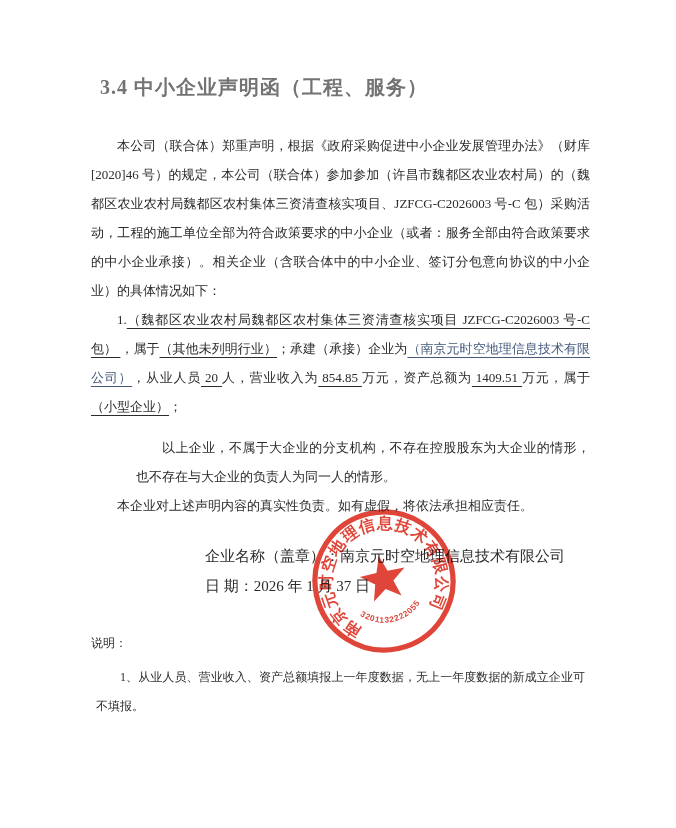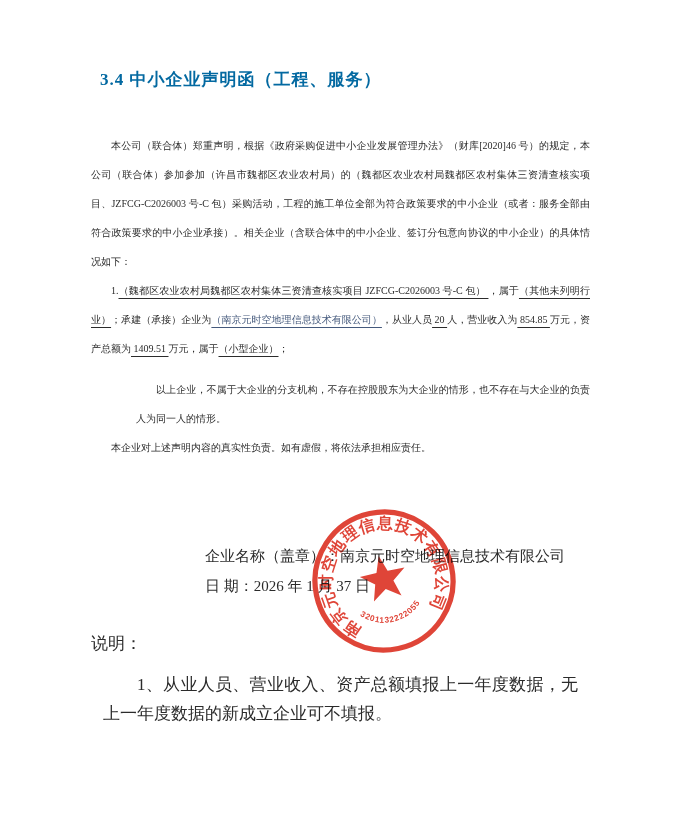--- a/index.html
+++ b/index.html
@@ -5,44 +5,44 @@
   html,body{margin:0;padding:0;background:#fff;}
   .page{
     position:relative;
     width:676px;height:828px;
     background:#ffffff;
     overflow:hidden;
     font-family:"Liberation Serif","DejaVu Serif",serif;
     color:#2b2b2b;
   }
   .doc-title{
-    position:absolute;top:68px;left:100px;
-    font-size:17px;font-weight:bold;letter-spacing:1px;
-    color:#0369a1;
+    position:absolute;top:74px;left:100px;
+    font-size:20px;font-weight:bold;letter-spacing:1px;
+    color:#737373;
   }
   .body-text{
     position:absolute;top:131px;left:91px;width:499px;
-    font-size:10px;line-height:29px;
+    font-size:13px;line-height:29px;
     text-align:justify;
     word-break:break-all;
   }
   .body-text p{margin:0;text-indent:2em;}
   .body-text p.p3{margin-top:12px;margin-left:45px;}
   .seg-u{text-decoration:underline;text-underline-offset:4px;}
   .seg-b{color:#44597c;}
   .signature{
     position:absolute;top:541px;left:205px;
     font-size:15px;line-height:30px;
   }
   .notes{
     position:absolute;top:629px;left:91px;width:499px;
-    font-size:17px;line-height:29px;
+    font-size:12px;line-height:29px;
     text-align:justify;word-break:break-all;
   }
-  .notes .note-item{margin:12px;text-indent:2em;}
+  .notes .note-item{margin:5px;text-indent:2em;}
   .notes .notes-label{margin:0;}
   .stamp{
     position:absolute;left:309px;top:506px;width:150px;height:150px;
     transform:rotate(-12deg);
     mix-blend-mode:multiply;
     opacity:0.92;
     pointer-events:none;
   }
 </style>
 </head>

